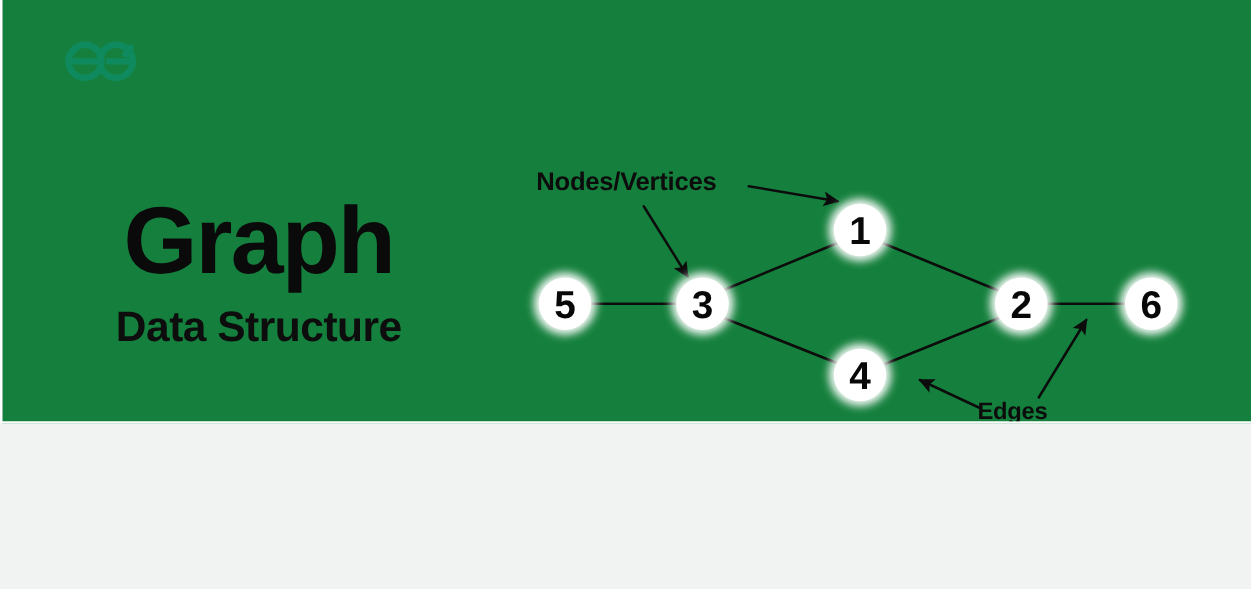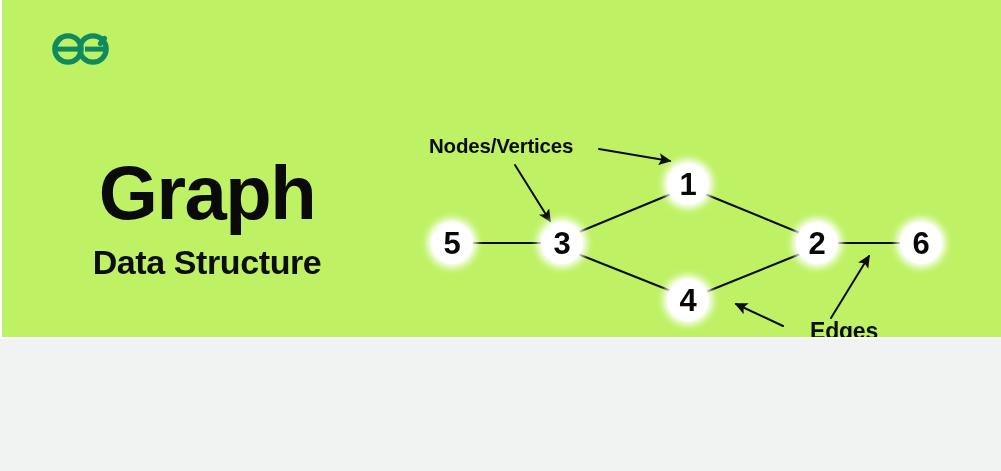--- a/index.html
+++ b/index.html
@@ -10,21 +10,21 @@
     width: 1001px;
     height: 471px;
     background: #f1f2f2;
     font-family: "Liberation Sans", sans-serif;
     overflow: hidden;
   }
   #canvas {
     position: relative;
     width: 1001px;
     height: 339px;
-    background: #bef264;
+    background: #15803d;
     border-left: 2px solid #fdfdfd;
     border-bottom: 2px solid #fdfdfd;
     box-sizing: border-box;
     overflow: hidden;
   }
 
   
   #logo {
     position: absolute;
     left: 44px;
@@ -97,23 +97,22 @@
   }
   #label-nodes {
     left: 427px;
     top: 136px;
     font-size: 20.5px;
     letter-spacing: -0.2px;
   }
   #label-edges {
     left: 780px;
     top: 320px;
-    font-size: 23px;
+    font-size: 19px;
     letter-spacing: -0.2px;
-    margin-left: 28px;
   }
 </style>
 </head>
 <body>
 
 <div id="canvas">
 
   <div id="logo">
     <svg viewBox="0 0 74 42" width="74" height="42" aria-hidden="true">
       <g fill="none" stroke="#0f8a5f" stroke-width="5.2">

